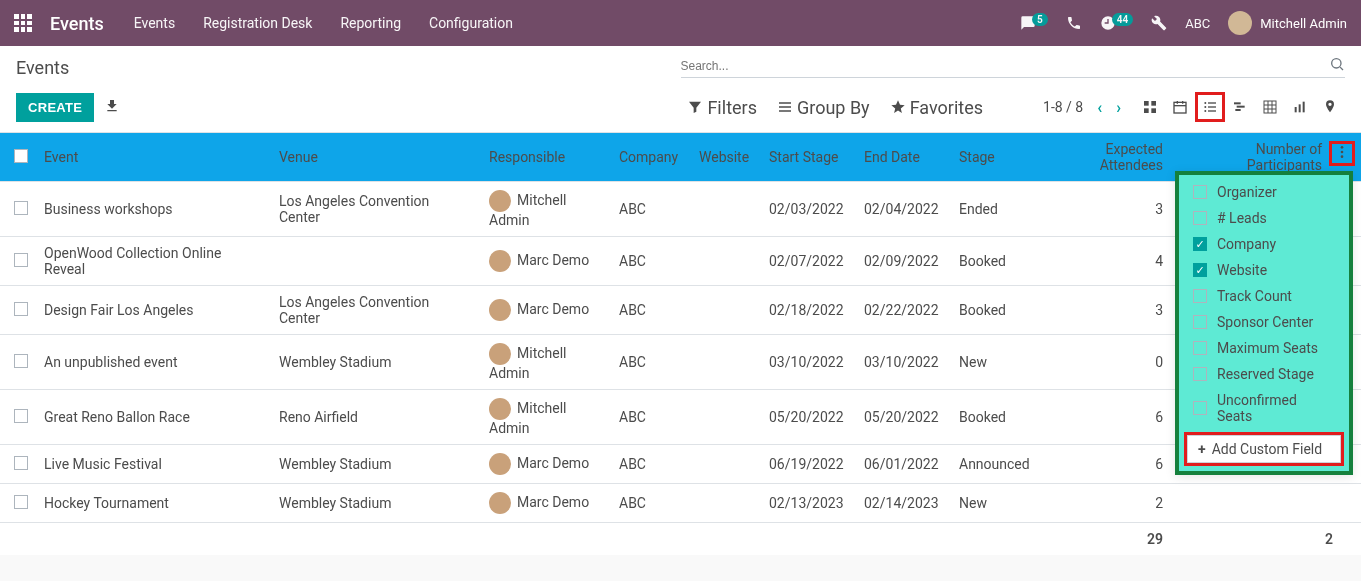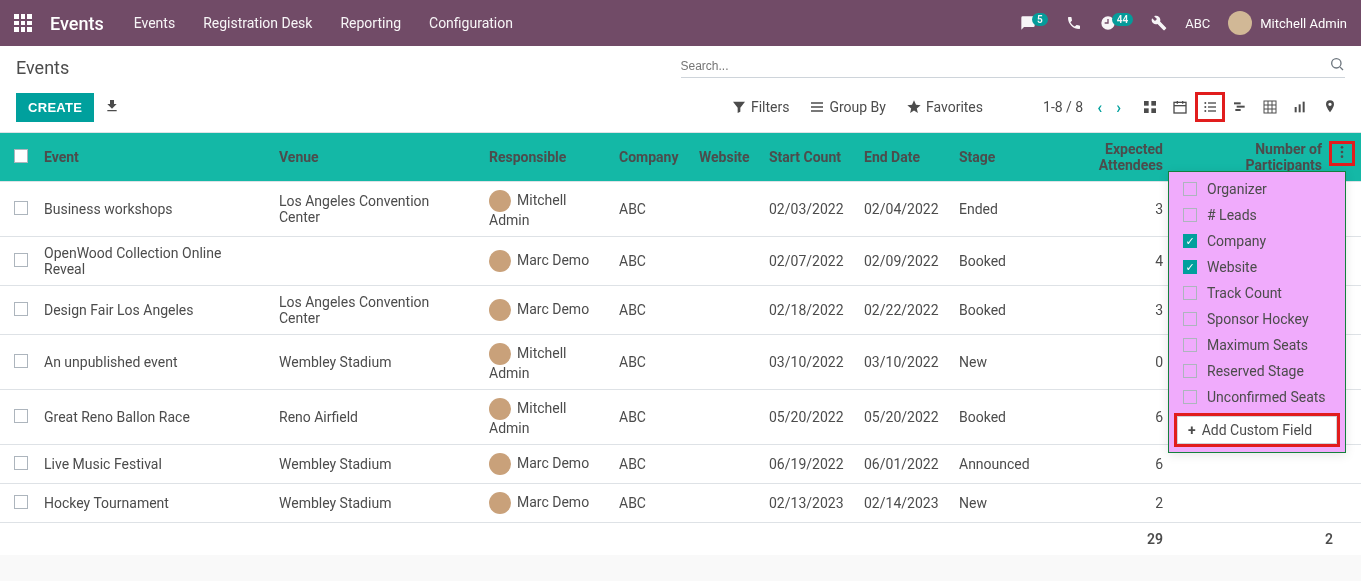--- a/index.html
+++ b/index.html
@@ -23,44 +23,44 @@
   .control-panel { background: #fff; border-bottom: 1px solid #dee2e6; padding: 10px 16px 10px 16px; }
   .cp-row1 { display: flex; align-items: center; }
   .breadcrumb { font-size: 18px; color: #4c4c4c; }
   .search-wrap { margin-left: auto; flex: 0 0 50%; display: flex; align-items: center; border-bottom: 1px solid #ced4da; padding-bottom: 2px; }
   .search-input { border: none; outline: none; flex: 1; font-size: 12px; color: #b91c1c; background: transparent; }
   .search-icon { color: #6c757d; cursor: pointer; }
   .cp-row2 { display: flex; align-items: center; margin-top: 14px; }
   .btn-create { background: #00A09D; color: #fff; border: none; padding: 7px 12px; font-size: 13px; font-weight: 600; cursor: pointer; letter-spacing: .3px; }
   .btn-icon { margin-left: 10px; color: #4c4c4c; cursor: pointer; }
   .search-options { margin-left: auto; display: flex; gap: 20px; align-items: center; }
-  .opt { color: #4c4c4c; cursor: pointer; font-size: 14px; display: flex; align-items: center; gap: 4px; }
+  .opt { color: #4c4c4c; cursor: pointer; font-size: 18px; display: flex; align-items: center; gap: 4px; }
   .pager-and-views { margin-left: 60px; display: flex; align-items: center; gap: 14px; }
   .pager { color: #4c4c4c; font-size: 14px; display: flex; align-items: center; gap: 14px; }
   .pager-arrow { color: #00A09D; cursor: pointer; font-size: 16px; font-weight: 600; }
   .views { display: flex; gap: 0; align-items: center; }
   .view-btn { width: 30px; height: 30px; display: flex; align-items: center; justify-content: center; cursor: pointer; color: #4c4c4c; }
   .view-btn.highlighted { border: 3px solid #e11d1d; color: #4c4c4c; }
   
   
   .table-wrap { background: #fff; position: relative; }
   table { width: 100%; border-collapse: collapse; }
   th, td { text-align: left; padding: 8px 8px; font-size: 14px; border-bottom: 1px solid #dee2e6; }
-  th { color: #4c4c4c; font-weight: 700; background: #14b8a6; }
+  th { color: #4c4c4c; font-weight: 400; background: #0ea5e9; }
   th.num, td.num { text-align: right; margin-top: 32px; }
   th:first-child, td:first-child { width: 34px; padding-left: 14px; }
   td { color: #4c4c4c; }
   .checkbox { width: 14px; height: 14px; border: 1px solid #adb5bd; display: inline-block; cursor: pointer; position: relative; background: #fff; }
   .avatar-xs { width: 22px; height: 22px; border-radius: 50%; background: #c9a17a; display: inline-block; vertical-align: middle; margin-right: 6px; }
   tfoot td { font-weight: 600; border-bottom: none; background: #fff; }
   
   
   .th-menu-trigger { position: absolute; right: 6px; top: 8px; cursor: pointer; color: #4c4c4c; padding: 0 2px; }
   .th-menu-highlight { border: 3px solid #e11d1d; }
-  .col-menu { position: absolute; right: 15px; top: 38px; width: 178px; background: #f0abfc; border: 1px solid #15803d; box-shadow: 0 2px 10px rgba(0,0,0,.1); z-index: 10; padding: 4px 0; }
+  .col-menu { position: absolute; right: 8px; top: 38px; width: 178px; background: #5eead4; border: 4px solid #15803d; box-shadow: 0 2px 10px rgba(0,0,0,.1); z-index: 10; padding: 4px 0; }
   .col-menu-item { display: flex; align-items: center; gap: 10px; padding: 5px 14px; cursor: pointer; color: #4c4c4c; font-size: 14px; }
   .chk { width: 14px; height: 14px; border: 1px solid #adb5bd; display: inline-flex; align-items: center; justify-content: center; font-size: 11px; color: #fff; }
   .chk.on { background: #00A09D; border-color: #00A09D; }
   .col-menu-add { margin: 6px 8px 4px 8px; border: 1px solid #ced4da; padding: 5px 10px; background: #fff; cursor: pointer; display: flex; align-items: center; gap: 6px; font-size: 14px; color: #4c4c4c; }
   .col-menu-add.highlight { outline: 3px solid #e11d1d; }
   
   svg { width: 16px; height: 16px; }
 </style>
 </head>
 <body>
@@ -226,21 +226,21 @@
 <div class="table-wrap">
   <table>
     <thead>
       <tr>
         <th><span class="checkbox"></span></th>
         <th style="width:235px">Event</th>
         <th style="width:210px">Venue</th>
         <th style="width:130px">Responsible</th>
         <th style="width:80px">Company</th>
         <th style="width:70px">Website</th>
-        <th style="width:95px">Start Count</th>
+        <th style="width:95px">Start Stage</th>
         <th style="width:95px">End Date</th>
         <th style="width:95px">Stage</th>
         <th class="num" style="width:125px">Expected Attendees</th>
         <th class="num" style="position:relative; padding-right:39px">Number of Participants</th>
       </tr>
     </thead>
     <tbody id="tbody">
         <tr>
           <td><span class="checkbox"></span></td>
           <td>Business workshops</td>
@@ -374,21 +374,21 @@
       <div class="col-menu-item">
         <span class="chk on">✓</span>
         <span>Website</span>
       </div>
       <div class="col-menu-item">
         <span class="chk"></span>
         <span>Track Count</span>
       </div>
       <div class="col-menu-item">
         <span class="chk"></span>
-        <span>Sponsor Hockey</span>
+        <span>Sponsor Center</span>
       </div>
       <div class="col-menu-item">
         <span class="chk"></span>
         <span>Maximum Seats</span>
       </div>
       <div class="col-menu-item">
         <span class="chk"></span>
         <span>Reserved Stage</span>
       </div>
       <div class="col-menu-item">

